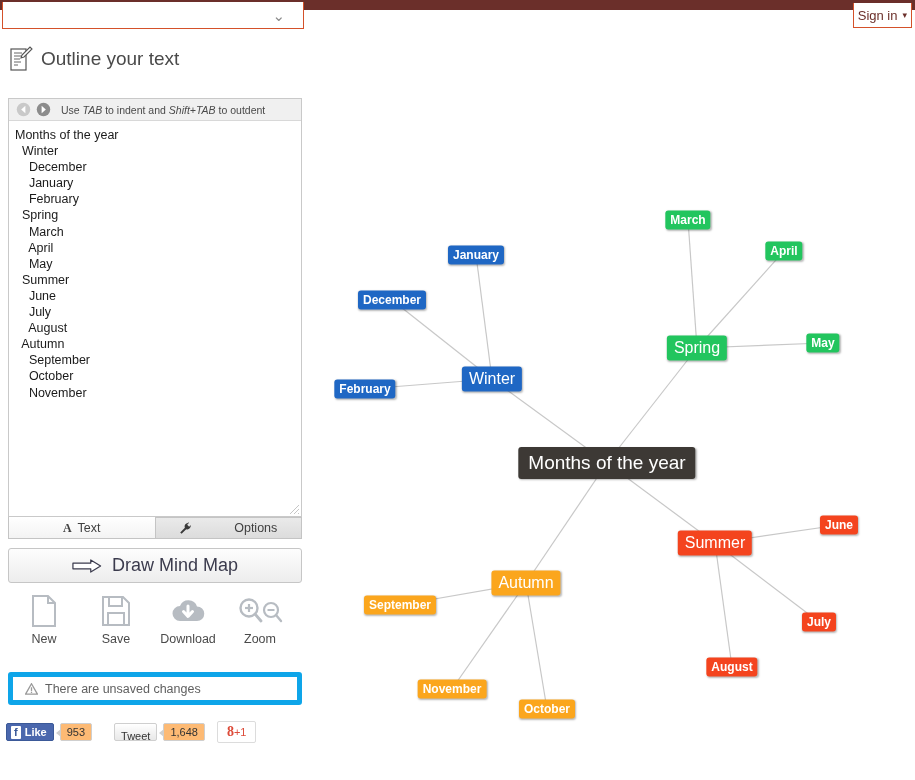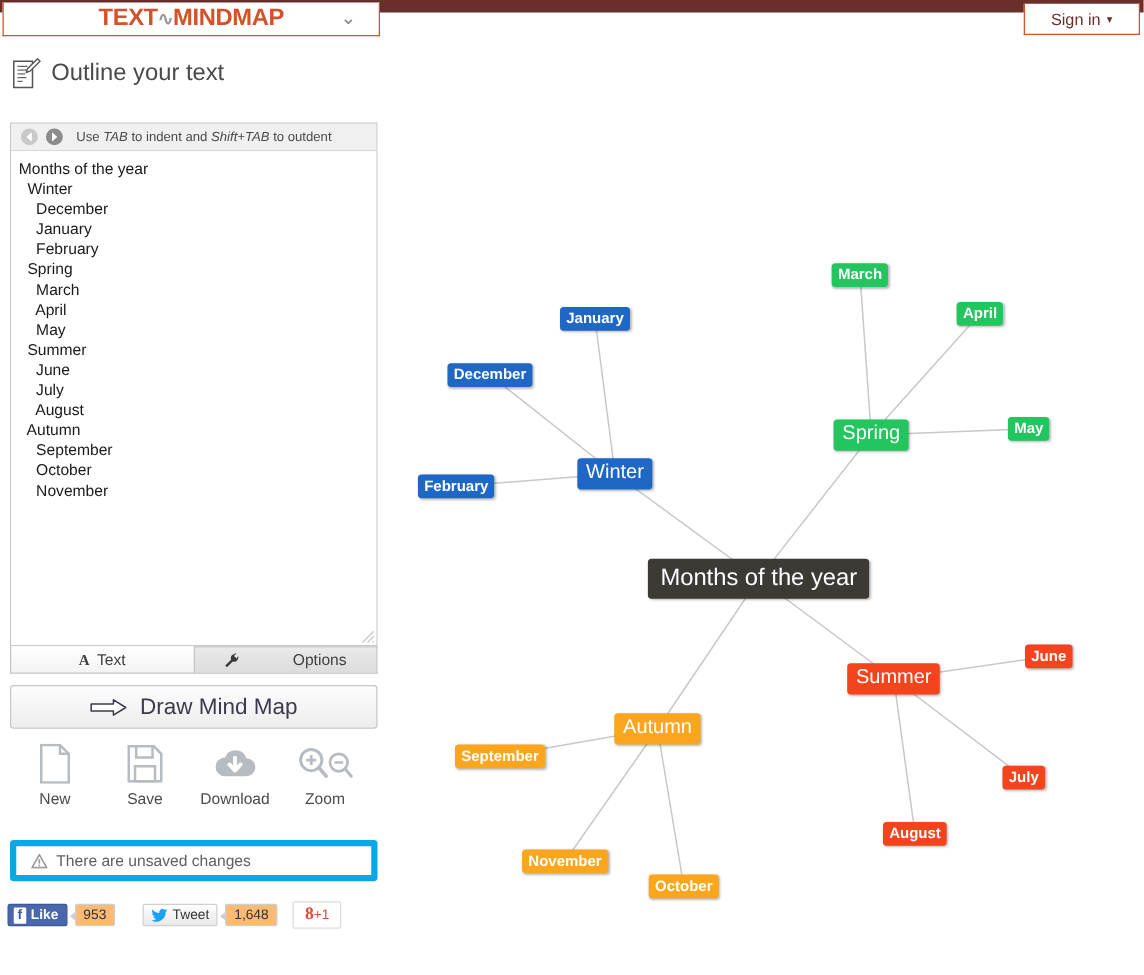--- a/index.html
+++ b/index.html
@@ -57,21 +57,21 @@
     transform: translateY(-50%);
     color: #8a8a8a;
     font-size: 15px;
     line-height: 1;
   }
   .signin-btn {
     position: absolute;
     right: 3px;
     top: 3px;
     height: 25px;
-    padding: 0 21px;
+    padding: 0 4px;
     background: #ffffff;
     border: 1px solid #d4512a;
     border-top: none;
     box-sizing: border-box;
     display: flex;
     align-items: center;
     gap: 5px;
     color: #6b2f2a;
     font-size: 13px;
     z-index: 5;
@@ -280,20 +280,21 @@
     background: linear-gradient(#ffffff, #e8e8e8);
     border: 1px solid #cfcfcf;
     color: #333;
     font-size: 11px;
     padding: 2px 6px;
     height: 18px;
     box-sizing: border-box;
     border-radius: 2px;
     margin-left: 22px;
     cursor: pointer;
+    flex-direction: column;
   }
   .gp-btn {
     border: 1px solid #dcdcdc;
     background: #fff;
     height: 20px;
     padding: 0 9px;
     margin-left: 12px;
     display: flex; align-items: center;
     border-radius: 2px;
     cursor: pointer;
@@ -324,23 +325,20 @@
   .node.root { font-size: 19px; padding: 6px 10px 7px 10px; }
   .node.branch { font-size: 16px; padding: 4px 7px 5px 7px; }
   .node.leaf { font-size: 12px; padding: 3px 5px 4px 5px; font-weight: bold; }
 </style>
 </head>
 <body>
 
 <div class="topbar"></div>
 
 <div class="logo-plate">
-  <span class="logo-text">
-    <span>TEXT</span><span class="tilde">∿</span><span>MINDMAP</span>
-  </span>
   <span class="logo-caret">⌄</span>
 </div>
 
 <div class="signin-btn">
   <span>Sign in</span>
   <span class="signin-caret">▾</span>
 </div>
 
 <div class="panel">
 

